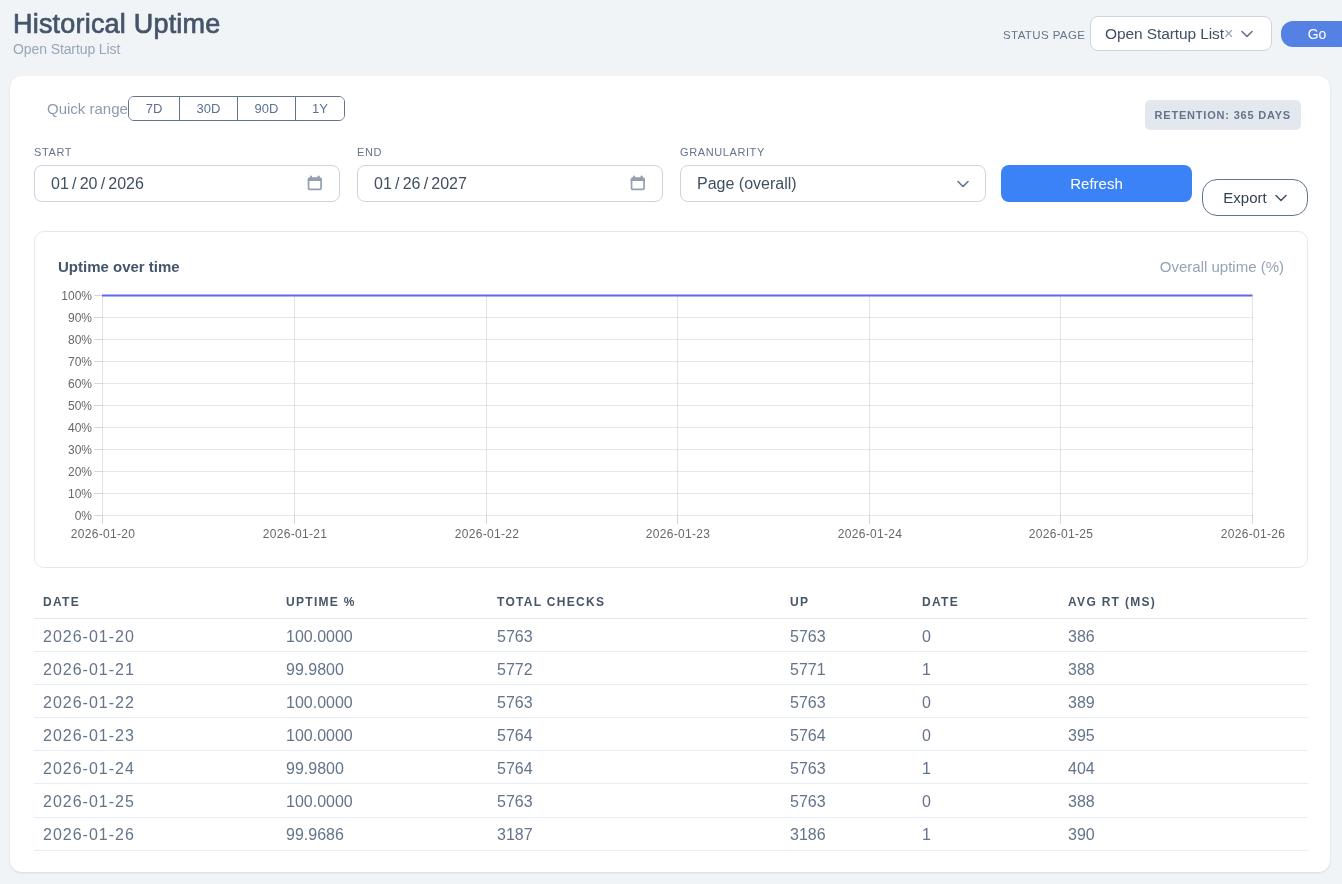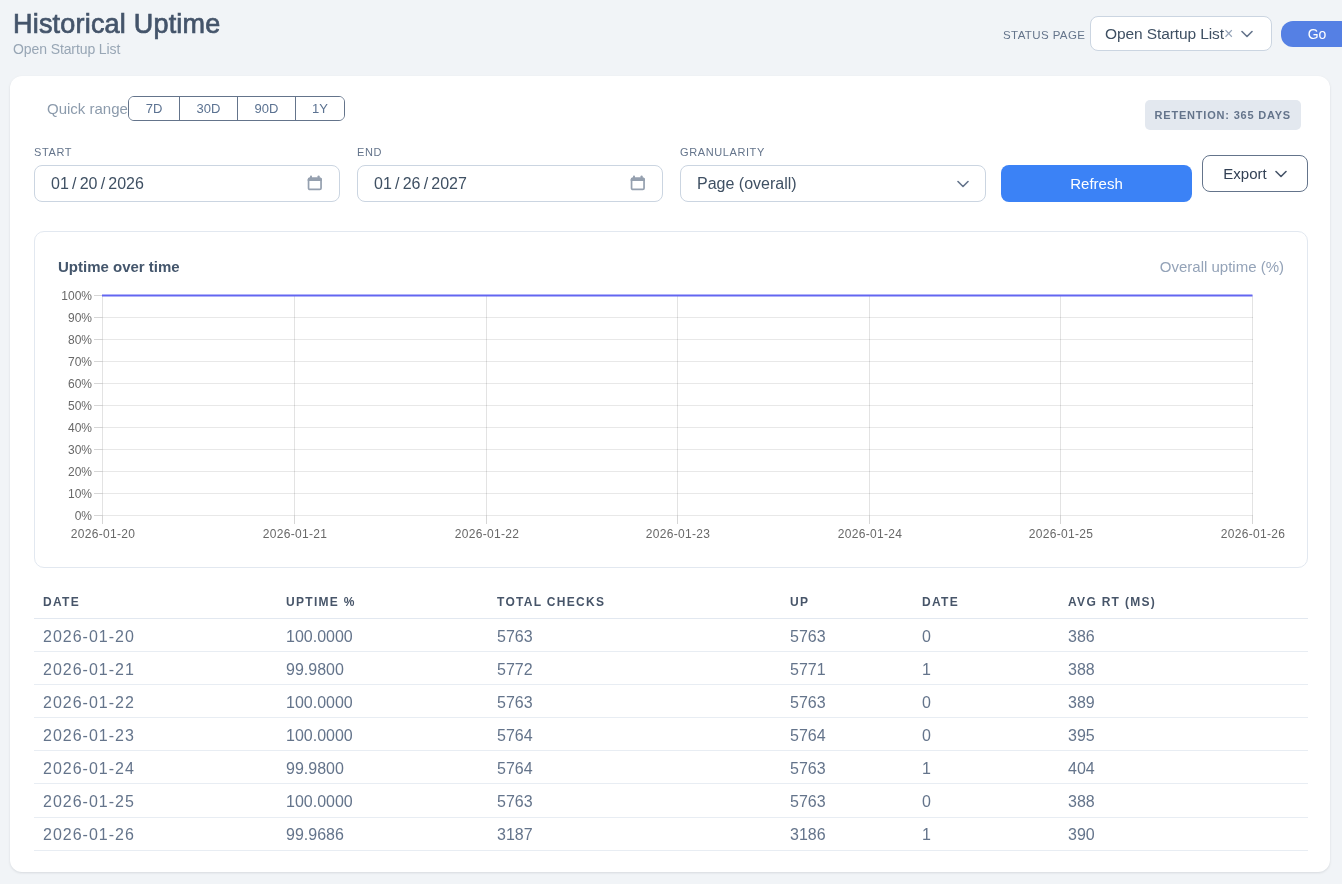--- a/index.html
+++ b/index.html
@@ -16,21 +16,21 @@
   .card { position:absolute; left:10px; top:76px; width:1320px; height:796px; background:#fff; border-radius:12px; box-shadow:0 1px 3px rgba(16,24,40,.08), 0 1px 2px rgba(16,24,40,.04); }
   .qr-label { position:absolute; left:24px; top:24px; font-size:15px; color:#8c9bac;margin-left:13px; }
   .seg { position:absolute; left:118px; top:20px; height:25px; display:flex; border:1px solid #64748b; border-radius:6px; overflow:hidden; }
   .seg div { display:flex; align-items:center; justify-content:center; font-size:13px; color:#5b7291; border-left:1px solid #64748b; background:#fff; }
   .seg div:first-child { border-left:none; }
   .badge { position:absolute; right:29px; top:24px; height:30px; background:#e3e8ef; border-radius:5px; display:flex; align-items:center; padding:0 10px; font-size:11px; color:#64748b; letter-spacing:0.8px; font-weight:600; }
   .flabel { position:absolute; top:70px; font-size:11px; color:#64748b; letter-spacing:0.6px; }
   .field { position:absolute; top:89px; height:37px; background:#fff; border:1px solid #cbd5e1; border-radius:8px; display:flex; align-items:center; padding:0 16px; font-size:16px; color:#3f5063;gap:30px; }
   .field .grow { flex:1; }
   .refresh { position:absolute; left:991px; top:89px; width:191px; height:37px; background:#3b82f6; border-radius:8px; color:#fff; font-size:15px; display:flex; align-items:center; justify-content:center; }
-  .export { position:absolute; left:1192px; top:79px; width:106px; height:37px; background:#fff; border:1px solid #64748b; border-radius:8px; color:#334155; font-size:15px; display:flex; align-items:center; justify-content:center; gap:8px; }
+  .export { position:absolute; left:1192px; top:103px; width:106px; height:37px; background:#fff; border:1px solid #64748b; border-radius:15px; color:#334155; font-size:15px; display:flex; align-items:center; justify-content:center; gap:8px; }
   .chartcard { position:absolute; left:24px; top:155px; width:1274px; height:337px; border:1px solid #e2e8f0; border-radius:10px; background:#fff; }
   .ct { position:absolute; left:23px; top:26px; font-size:15px; font-weight:700; color:#44566c; }
   .cr { position:absolute; right:23px; top:26px; font-size:15px; color:#94a3b8; }
   
   table { position:absolute; left:24px; top:515px; width:1274px; border-collapse:collapse; table-layout:fixed; }
   th { text-align:left; font-size:12px; color:#475569; letter-spacing:1.3px; font-weight:700; padding:4px 10px 9px 9px; border-bottom:1px solid #e2e8f0; }
   td { font-size:16px; color:#64748b; padding:3px 10px 0 9px; height:33.1px; border-bottom:1px solid #e8edf3; }
   td:first-child { letter-spacing:1px; }
 </style>
 </head>

